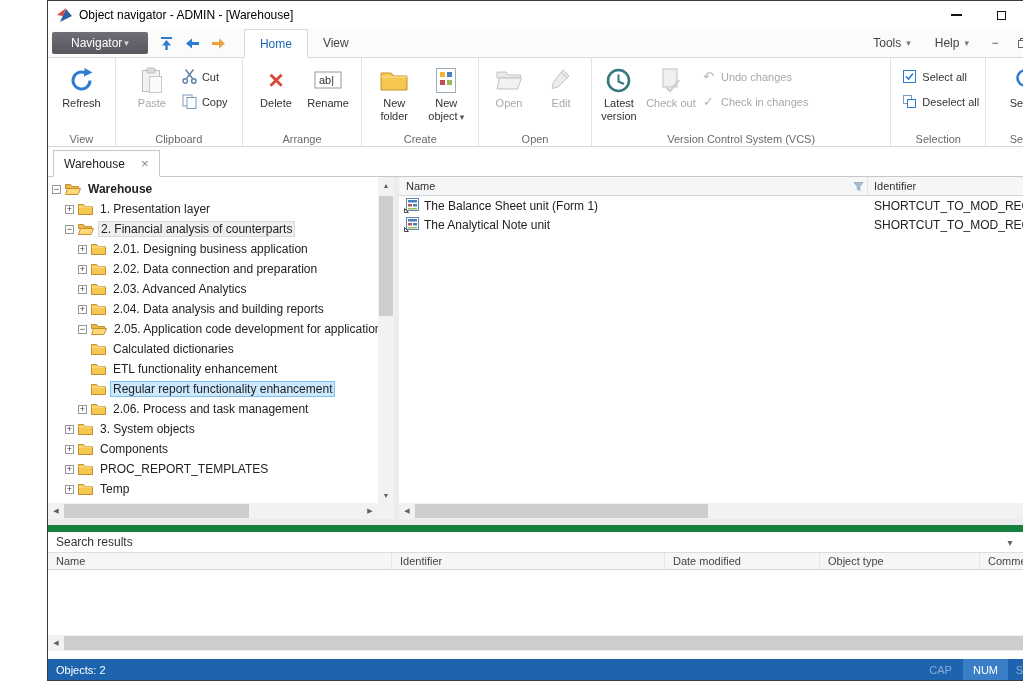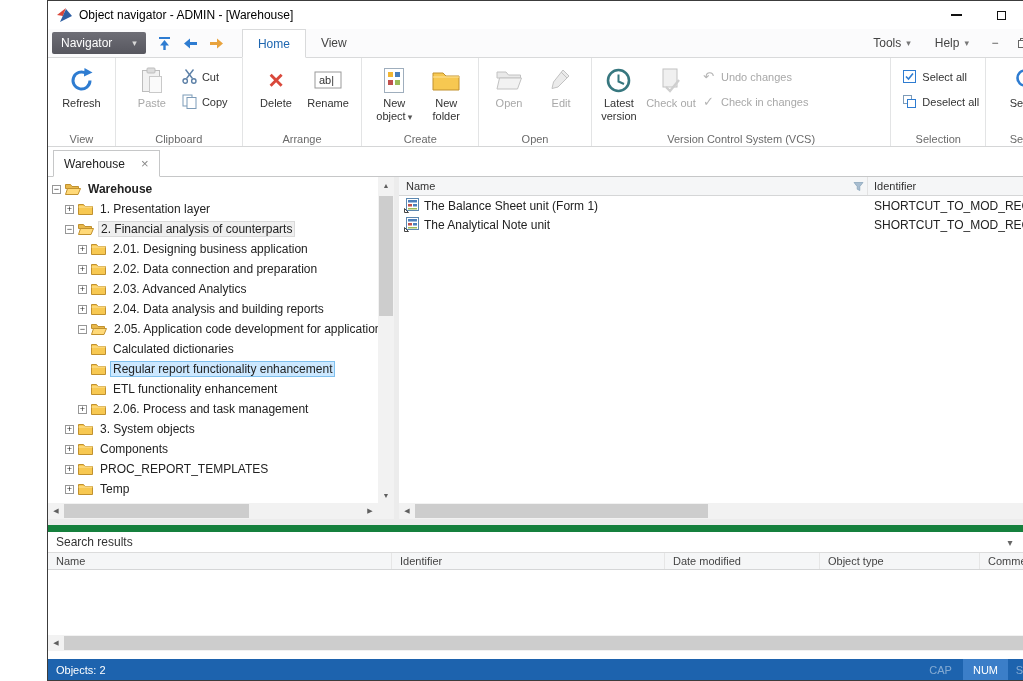--- a/index.html
+++ b/index.html
@@ -15,22 +15,22 @@
   .app-icon{ margin:0 6px 0 8px; display:flex; }
   .title-text{ font-size:12px; color:#000; }
   .win-controls{ margin-left:auto; display:flex; height:100%; }
   .tb-btn{ width:45px; height:28px; display:flex; align-items:center; justify-content:center; cursor:default;}
   .glyph-min{ width:11px; border-top:2px solid #111; display:inline-block; }
   .glyph-max{ width:9px; height:9px; border:1.4px solid #111; display:inline-block; }
   .glyph-close{ font-size:17px; color:#111; line-height:1; }
 
   
   .tabrow{ height:29px; background:#fbfbfc; border-bottom:1px solid #d9dadb; display:flex; align-items:center; padding-right:6px;}
-  .navigator-btn{ margin-left:4px; height:22px; padding:0 9px; border-radius:2px;
-    background:linear-gradient(#6e6e76,#57575f); color:#fff; display:flex; align-items:center; gap:20px; font-size:12px;}
+  .navigator-btn{ margin-left:4px; height:22px; padding:0 19px; border-radius:2px;
+    background:linear-gradient(#6e6e76,#57575f); color:#fff; display:flex; align-items:center; gap:2px; font-size:12px;}
   .navigator-btn .dd{ font-size:9px; color:#d8d8d8;}
   .qat{ display:flex; gap:4px; margin-left:8px; }
   .qat-btn{ width:22px; height:22px; display:flex; align-items:center; justify-content:center;}
   .rtab{ height:29px; line-height:29px; padding:0 15px; color:#444; margin-bottom:-1px;}
   .rtab.first{ margin-left:14px; }
   .rtab.active{ background:#fff; border:1px solid #d9dadb; border-bottom:1px solid #fff; color:var(--accent); }
   .tabrow-right{ margin-left:auto; display:flex; align-items:center; gap:4px; }
   .menu-item{ display:flex; align-items:center; gap:5px; padding:0 10px; color:#444; height:22px;}
   .menu-item .dd{ font-size:9px; color:#777;}
   .rb-ico{ width:24px; height:20px; display:flex; align-items:center; justify-content:center; color:#555; font-size:12px;}
@@ -263,38 +263,38 @@
             </svg>
         </span>
         <span class="lbl">Rename</span>
       </div>
       <div class="rgroup-label">Arrange</div>
     </div>
 
     <div class="rgroup g-create">
       <div class="bigbtn">
         <span class="ic">
+          <svg width="30" height="24" viewBox="0 0 30 24">
+              <path d="M2 5 h10 l3 3 h13 v14 h-26 z" fill="#F7C851" stroke="#C1912E"></path>
+              <path d="M2 9 h26" stroke="#FFE49C"></path>
+            </svg>
+        </span>
+        <span class="lbl">New folder</span>
+      </div>
+      <div class="bigbtn">
+        <span class="ic">
           <svg width="24" height="27" viewBox="0 0 24 27">
               <rect x="2.5" y="1.5" width="19" height="24" fill="#FFF" stroke="#9FAEBD"></rect>
               <rect x="6" y="5" width="5" height="5" fill="#F2B632"></rect>
               <rect x="13" y="5" width="5" height="5" fill="#4A7EBB"></rect>
               <rect x="6" y="13" width="5" height="5" fill="#C0504D"></rect>
               <rect x="13" y="13" width="5" height="5" fill="#9BBB59"></rect>
             </svg>
         </span>
         <span class="lbl"><span>New object</span><span class="dd-after">▾</span></span>
-      </div>
-      <div class="bigbtn">
-        <span class="ic">
-          <svg width="30" height="24" viewBox="0 0 30 24">
-              <path d="M2 5 h10 l3 3 h13 v14 h-26 z" fill="#F7C851" stroke="#C1912E"></path>
-              <path d="M2 9 h26" stroke="#FFE49C"></path>
-            </svg>
-        </span>
-        <span class="lbl">New folder</span>
       </div>
       <div class="rgroup-label">Create</div>
     </div>
 
     <div class="rgroup g-open">
       <div class="bigbtn disabled">
         <span class="ic">
           <svg width="28" height="24" viewBox="0 0 28 24">
               <path d="M2 4 h9 l2.5 3 h12 v3 h-23.5 z" fill="#E9E9E9" stroke="#C2C2C2"></path>
               <path d="M4.5 10 h22 l-4 11 h-20.5 z" fill="#F2F2F2" stroke="#C2C2C2"></path>
@@ -483,30 +483,30 @@
             </span>
             <span class="tree-lbl">Calculated dictionaries</span>
           </div>
           <div class="tree-row" style="padding-left: 43px;">
             <span class="tree-ic">
               <svg width="15" height="12" viewBox="0 0 15 12">
                 <path d="M0.5 1.5 h5 l1.5 2 h7.5 v8 h-14 z" fill="#F7C851" stroke="#C1912E"></path>
                 <path d="M0.5 4 h14" stroke="#FFE49C"></path>
               </svg>
             </span>
+            <span class="tree-lbl">ETL functionality enhancement</span>
+          </div>
+          <div class="tree-row" style="padding-left: 43px;">
+            <span class="tree-ic">
+              <svg width="15" height="12" viewBox="0 0 15 12">
+                <path d="M0.5 1.5 h5 l1.5 2 h7.5 v8 h-14 z" fill="#F7C851" stroke="#C1912E"></path>
+                <path d="M0.5 4 h14" stroke="#FFE49C"></path>
+              </svg>
+            </span>
             <span class="tree-lbl sel">Regular report functionality enhancement</span>
-          </div>
-          <div class="tree-row" style="padding-left: 43px;">
-            <span class="tree-ic">
-              <svg width="15" height="12" viewBox="0 0 15 12">
-                <path d="M0.5 1.5 h5 l1.5 2 h7.5 v8 h-14 z" fill="#F7C851" stroke="#C1912E"></path>
-                <path d="M0.5 4 h14" stroke="#FFE49C"></path>
-              </svg>
-            </span>
-            <span class="tree-lbl">ETL functionality enhancement</span>
           </div>
           <div class="tree-row" style="padding-left: 30px;">
             <span class="expander">+</span>
             <span class="tree-ic">
               <svg width="15" height="12" viewBox="0 0 15 12">
                 <path d="M0.5 1.5 h5 l1.5 2 h7.5 v8 h-14 z" fill="#F7C851" stroke="#C1912E"></path>
                 <path d="M0.5 4 h14" stroke="#FFE49C"></path>
               </svg>
             </span>
             <span class="tree-lbl">2.06. Process and task management</span>

